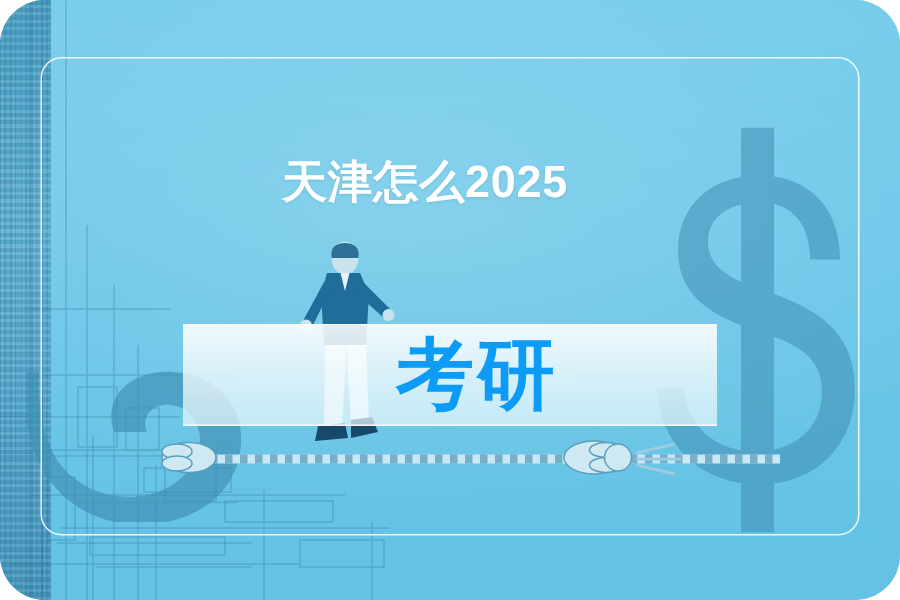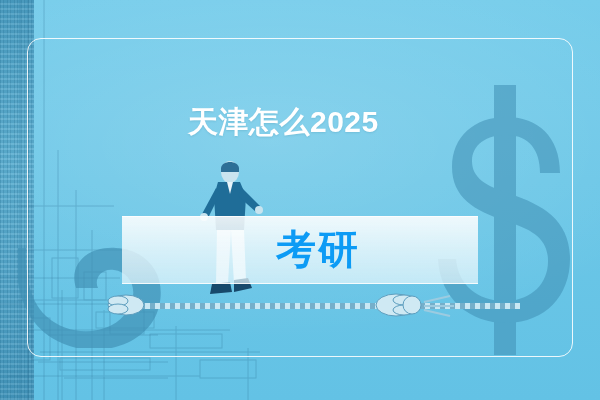--- a/index.html
+++ b/index.html
@@ -9,20 +9,21 @@
   }
 
   #banner-card {
     position: relative;
     width: 600px;
     height: 400px;
     overflow: hidden;
     background: #6fc9e8;
     font-family: "Liberation Sans", "DejaVu Sans", sans-serif;
     user-select: none;
+    border-radius: 30px;
   }
 
   
   .bg-base {
     position: absolute;
     inset: 0;
     background:
       linear-gradient(180deg, #77cdeb 0%, #6cc7e7 45%, #63c2e5 100%);
   }
 
@@ -126,27 +127,26 @@
         rgba(228,246,252,0.72) 100%);
     border-top: 1px solid rgba(255,255,255,0.95);
     border-bottom: 1px solid rgba(255,255,255,0.55);
     box-sizing: border-box;
     display: flex;
     align-items: center;
     justify-content: center;
   }
 
   .band-text {
-    font-size: 40px;
+    font-size: 52px;
     font-weight: 700;
     color: #0c9bf5;
     letter-spacing: 2px;
     line-height: 1;
     transform: translateX(18px);
-    font-family: Liberation Serif, serif;
   }
 
   
   .headline {
     position: absolute;
     left: 188px; top: 98px;
     width: 300px;
     font-size: 30px;
     font-weight: 700;
     line-height: 1.58;

